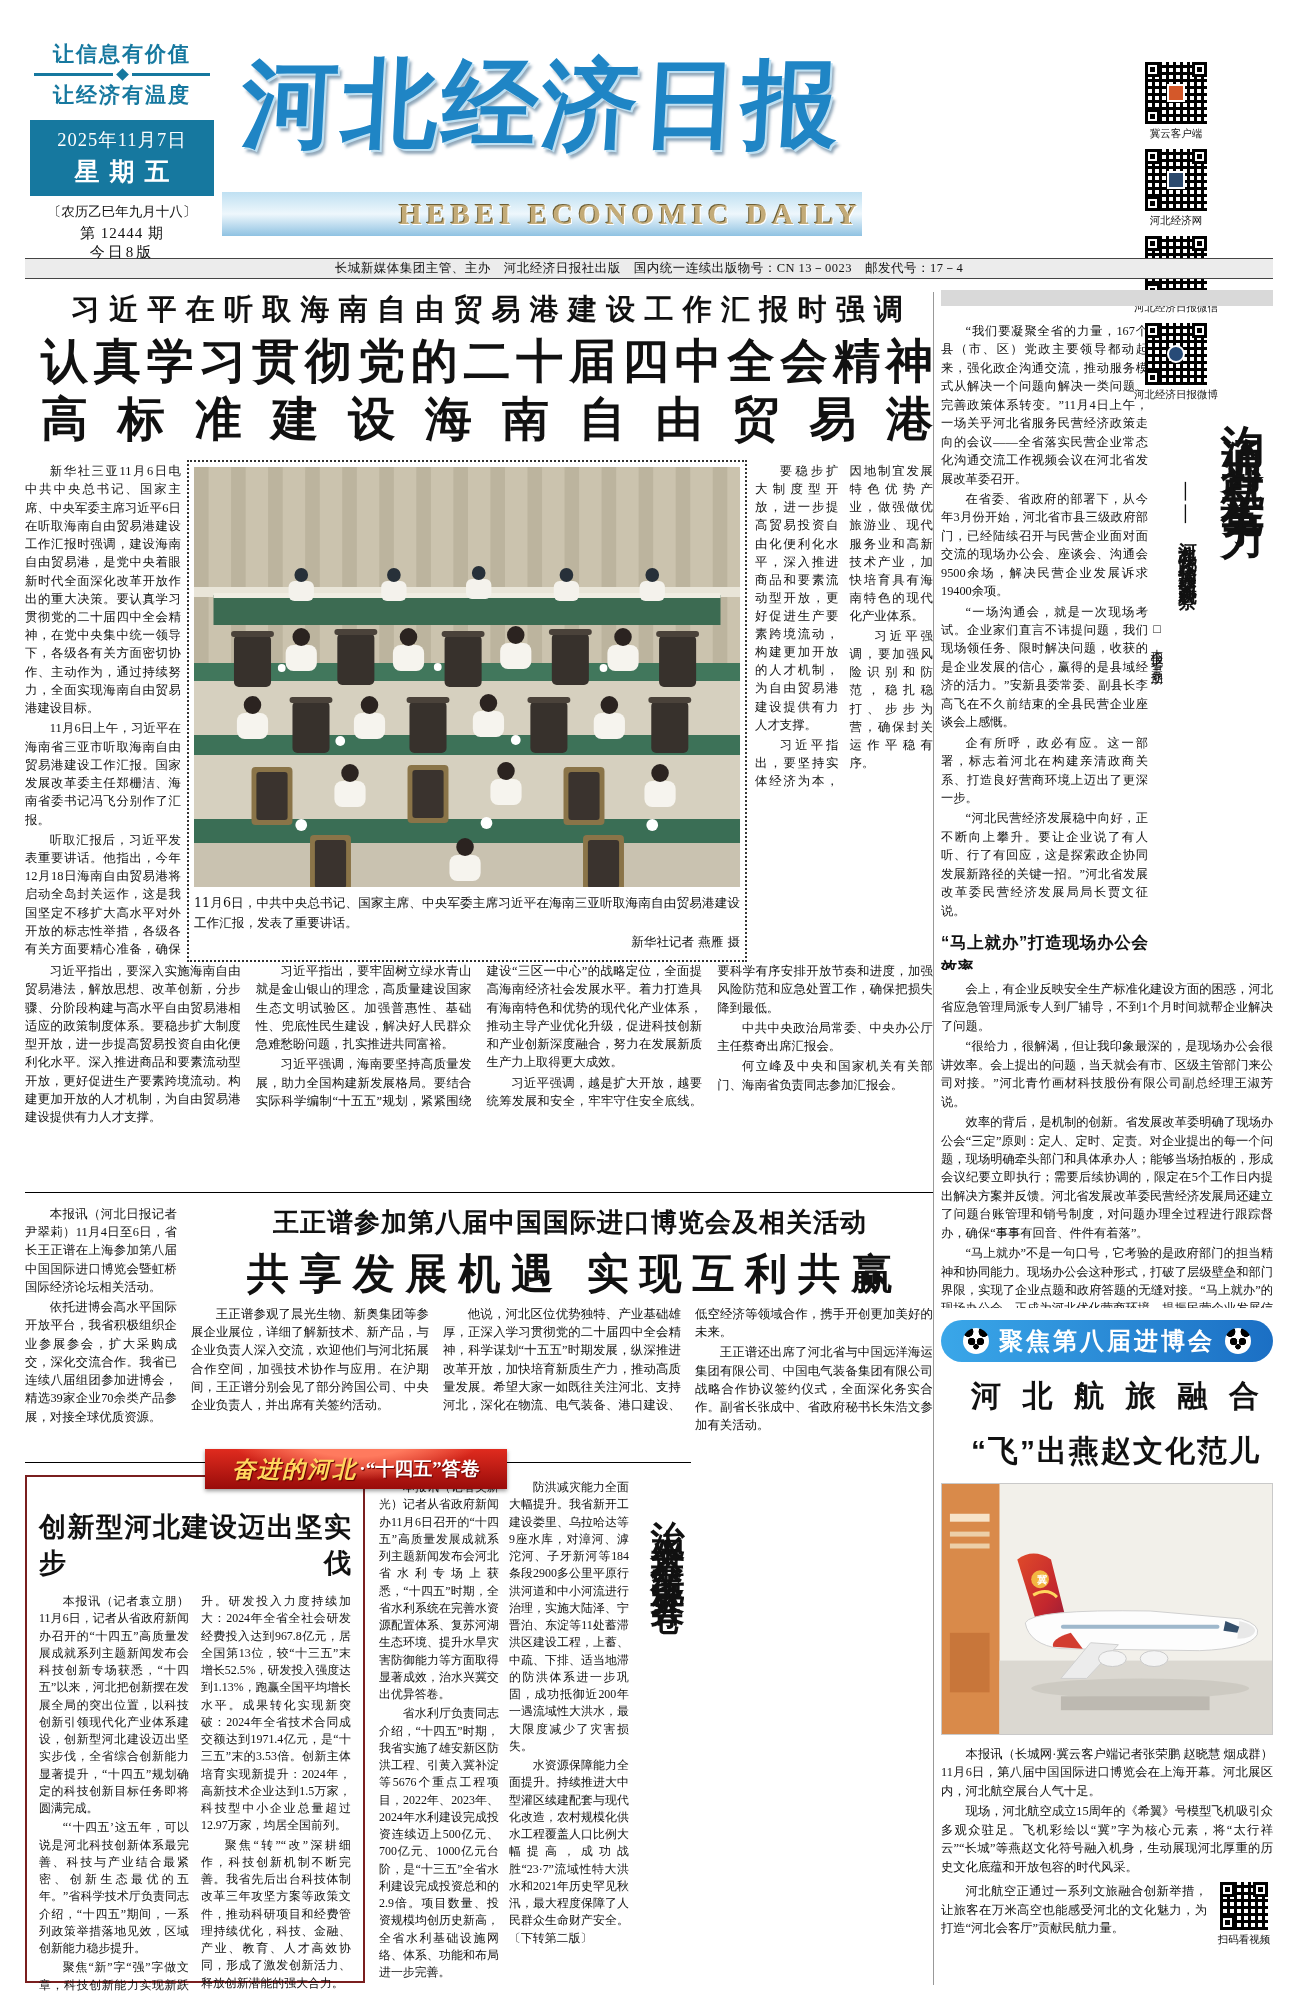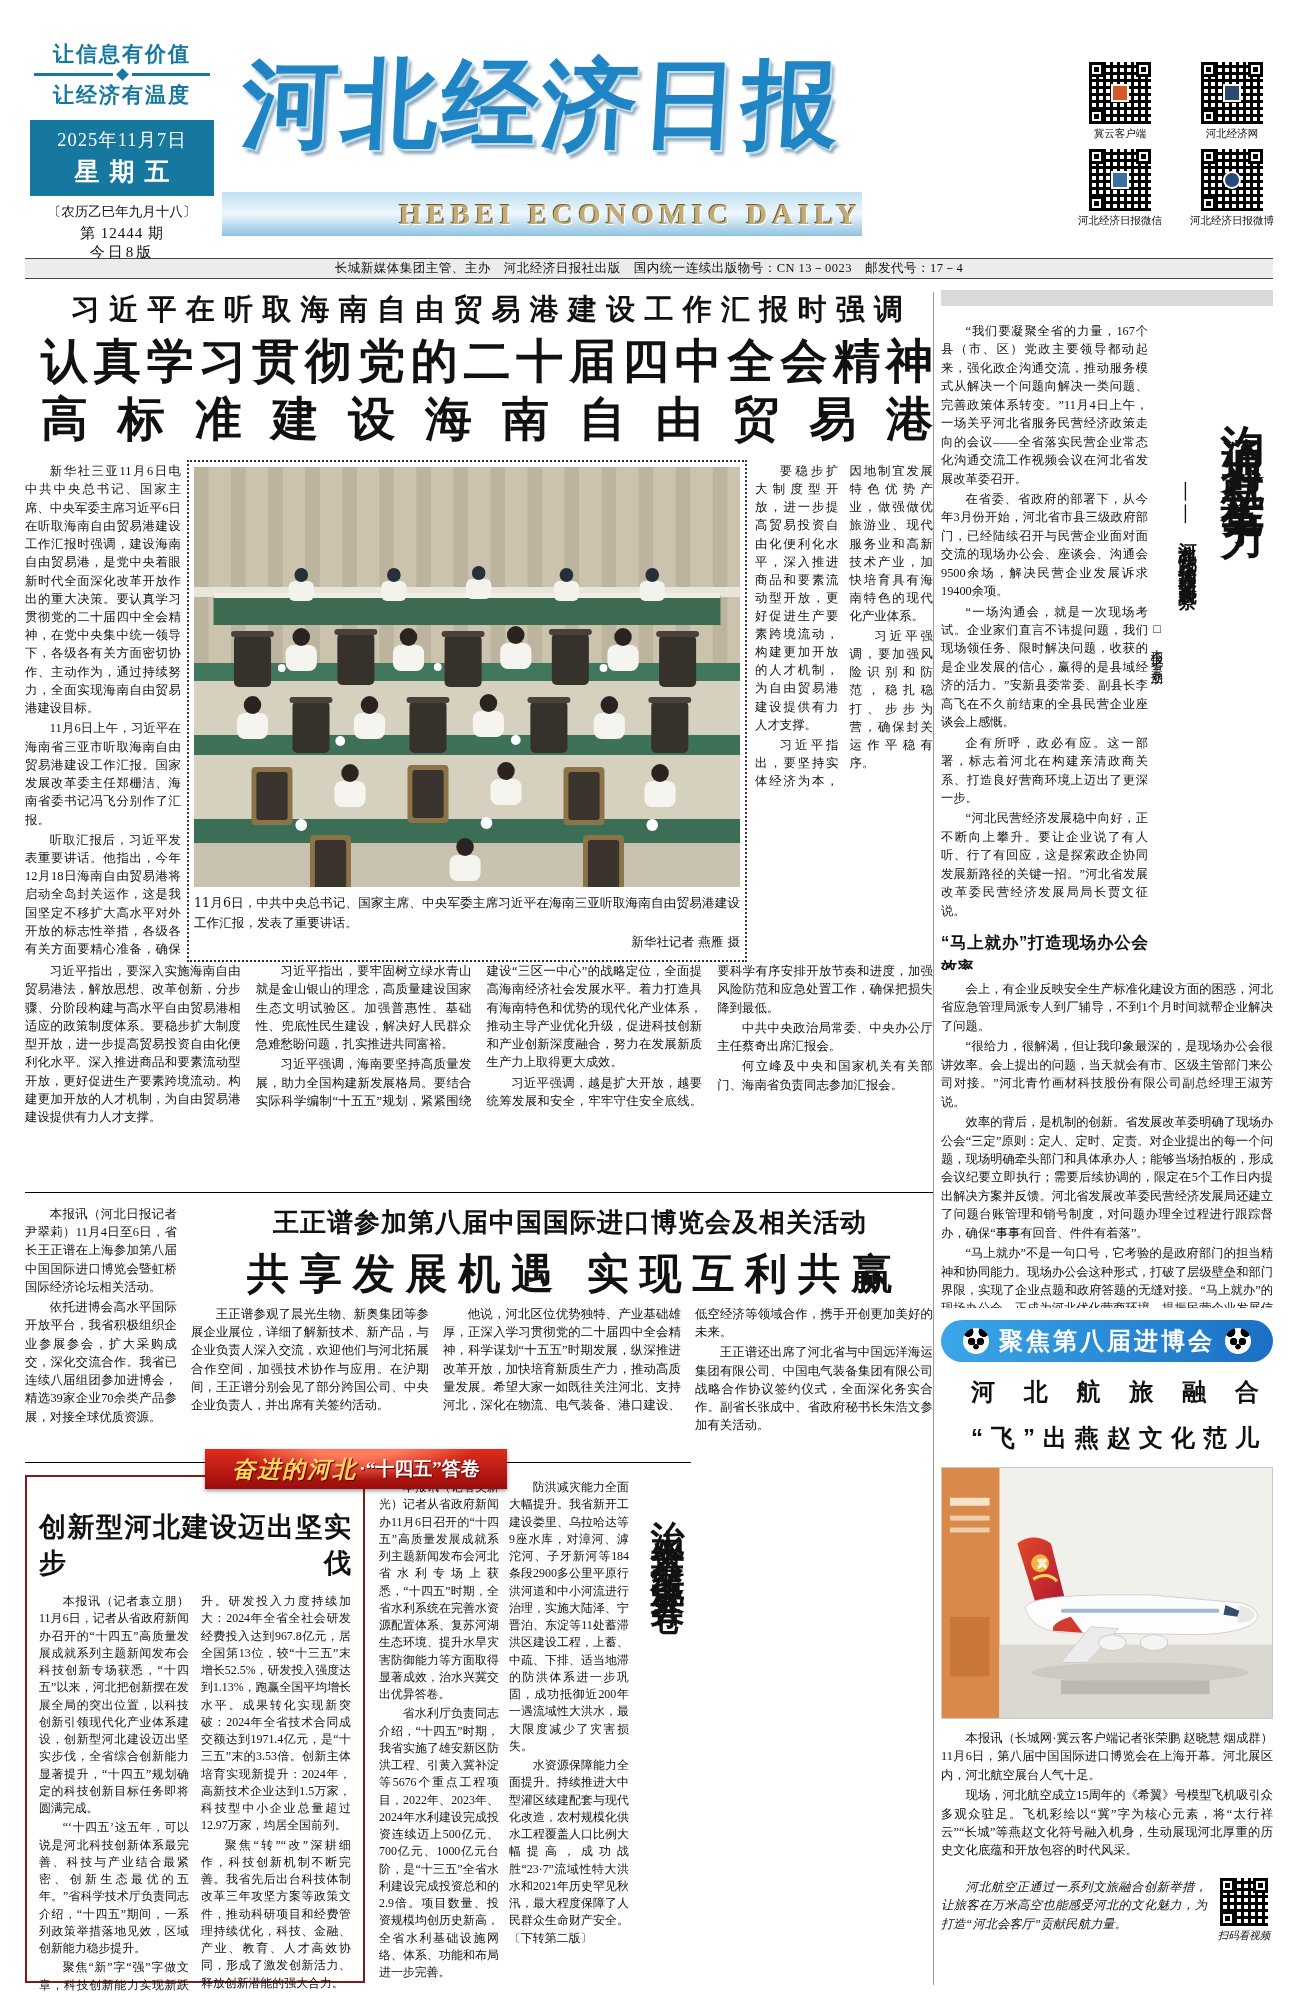--- a/index.html
+++ b/index.html
@@ -32,21 +32,21 @@
             font-size:96px; line-height:1.45; font-weight:900; color:var(--brand_blue);
             font-family:"DejaVu Serif", serif; letter-spacing:4px; white-space:nowrap;
             text-shadow:2px 2px 0 #bfe0f2, 4px 5px 3px rgba(10,60,100,.45);
             transform:skewX(-3deg);}
   .en-band{position:absolute; left:222px; top:192px; width:640px; height:44px;
            background:linear-gradient(180deg,#bfe0f2,#eef7fc 50%,#8fc2e2);
            display:flex; align-items:center; justify-content:flex-end;}
   .en-band span{font-family:"Liberation Serif", serif; font-weight:bold; font-size:29px; letter-spacing:5px;
            color:#c3ab78; text-shadow:1px 1px 0 #fff,-1px -1px 0 #6e5f36;}
   .qr-grid{position:absolute; left:1072px; top:62px; width:208px; display:grid;
-           grid-template-columns:1fr 1fr; gap:8px 16px;}
+           grid-template-columns:1fr; gap:8px 16px;}
   .qr-item{text-align:center;}
   .qr{position:relative; width:62px; height:62px; margin:0 auto; background:#fff;
       background-image:repeating-linear-gradient(0deg,#000 0 3px,transparent 3px 7px),
                        repeating-linear-gradient(90deg,#000 0 3px,#fff 3px 7px);}
   .qr .fm{position:absolute; width:15px; height:15px; border:3px solid #000; background:#fff;}
   .qr .fm::after{content:""; position:absolute; inset:2px; background:#000;}
   .qr .fm.tl{left:0; top:0;} .qr .fm.tr{right:0; top:0;} .qr .fm.bl{left:0; bottom:0;}
   .qr .logo{position:absolute; inset:22px; border:2px solid #fff;}
   .qr-label{font-size:10.5px; margin-top:3px; white-space:nowrap;}
 
@@ -114,25 +114,25 @@
   .expo-banner{margin-top:12px; height:42px; border-radius:21px;
                background:linear-gradient(90deg,var(--expo_blue1),var(--expo_blue2));
                color:#fff; display:flex; align-items:center; justify-content:center; gap:10px;
                font-size:24px; font-weight:900; letter-spacing:3px; font-family:"Liberation Sans",sans-serif;}
   .panda{width:26px; height:26px; border-radius:50%;
          background:radial-gradient(circle at 20% 14%,#000 0 5px,transparent 5.5px),
                     radial-gradient(circle at 80% 14%,#000 0 5px,transparent 5.5px),
                     radial-gradient(circle at 33% 52%,#000 0 3.5px,transparent 4px),
                     radial-gradient(circle at 67% 52%,#000 0 3.5px,transparent 4px),
                     radial-gradient(circle at 50% 72%,#000 0 2.5px,transparent 3px),#fff;}
-  .expo-h{margin-top:14px; font-size:24px; font-weight:900; line-height:1.35; padding:0 14px;
+  .expo-h{margin-top:14px; font-size:30px; font-weight:900; line-height:1.35; padding:0 14px;
           text-align:justify; text-align-last:justify;}
   .plane-photo{margin-top:12px; width:100%; height:252px; border:1px solid #c9c9c9; display:block;}
   .expo-body{margin-top:10px; font-size:12.3px; line-height:1.5;}
-  .expo-footer{display:flex; margin-top:18px; gap:8px;font-style:italic;}
+  .expo-footer{display:flex; margin-top:6px; gap:8px;}
   .expo-last{flex:1; font-size:12.3px; line-height:1.5;}
   .scan{width:58px; text-align:center; flex:none;}
   .scan .qr{width:48px; height:48px;}
   .scan-label{font-size:10.5px; margin-top:3px; white-space:nowrap;}
 </style>
 </head>
 <body>
 
 <div class="page">
 

